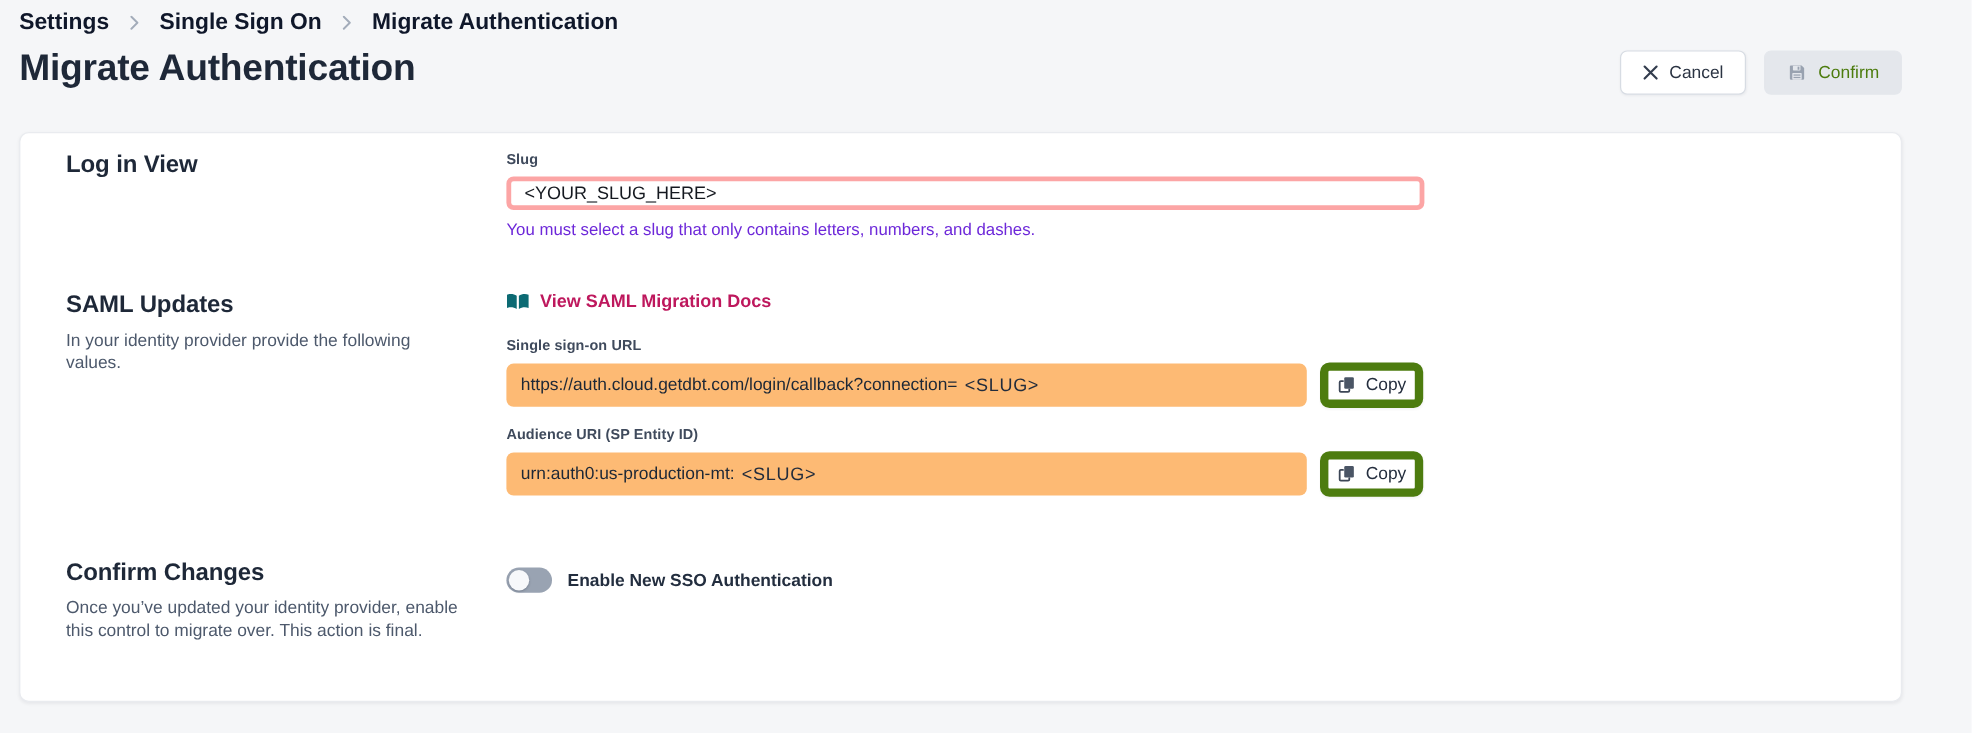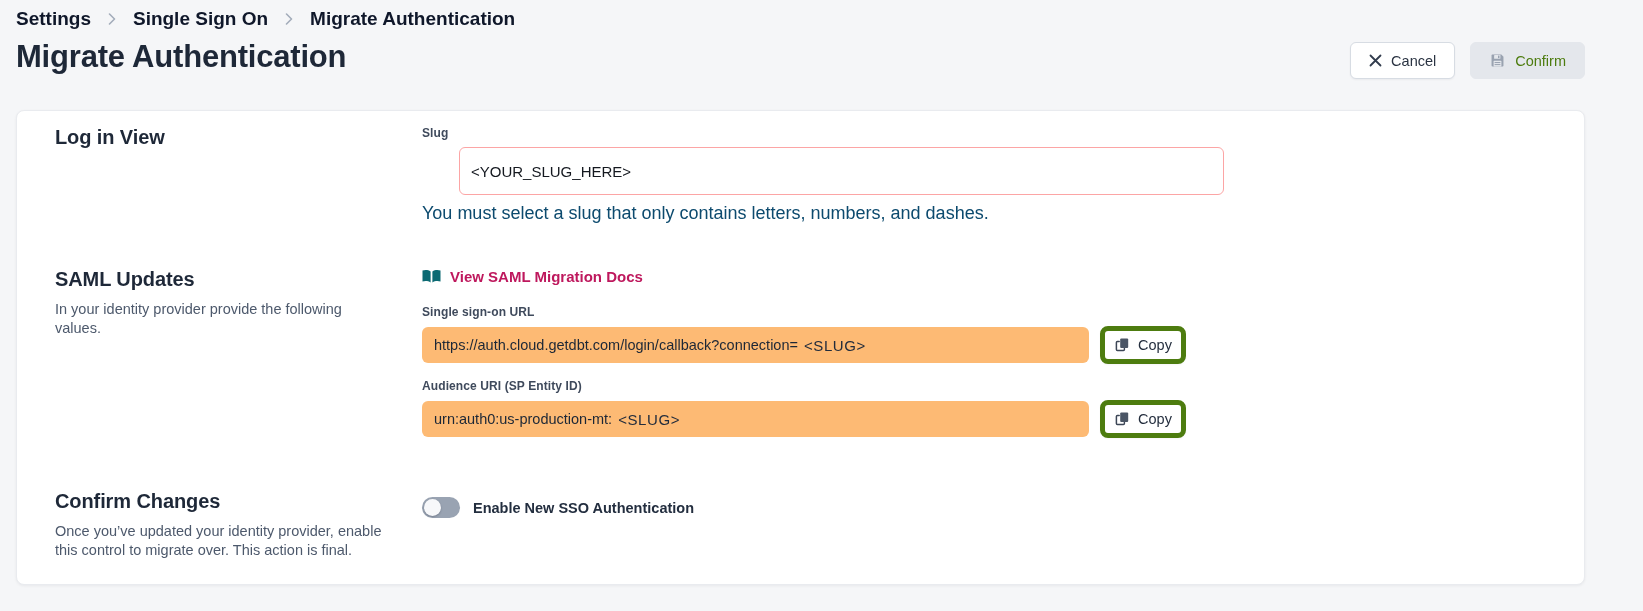--- a/index.html
+++ b/index.html
@@ -42,40 +42,40 @@
   .row { display: flex; }
   .row + .row { margin-top: 42px; }
   .col-left { width: 367px; flex: none; padding-right: 20px; }
   .col-right { flex: 1; min-width: 0; }
   h2.section-heading { font-size: 20px; font-weight: 700; color: #1e2838; letter-spacing: -0.1px; }
   .section-desc { margin-top: 9px; font-size: 14.5px; line-height: 1.32; color: #4d596c; max-width: 330px; }
 
   .field-label { font-size: 12px; font-weight: 700; color: #3f4a5c; letter-spacing: 0.1px; margin-bottom: 7px; }
 
   .text-input {
-    width: 765px; height: 48px;
-    border: 1px solid #fca5a5; border-radius: 6px;
+    width: 765px; height: 28px;
+    border: 4px solid #fca5a5; border-radius: 6px;
     padding: 0 11px; font-size: 15px; color: #14181f;
     font-family: "Liberation Sans", sans-serif;
-    background: #fff; outline: none; margin-left: 37px;
-  }
-  .help-text { margin-top: 8px; font-size: 18px; color: #0c4a6e; }
+    background: #fff; outline: none;
+  }
+  .help-text { margin-top: 8px; font-size: 14px; color: #6d28d9; }
 
   .docs-link { display: inline-flex; align-items: center; gap: 9px; color: #be185d; font-size: 15px; font-weight: 700; cursor: pointer; text-decoration: none; }
 
   .value-row { display: flex; align-items: center; gap: 11px; }
   .readonly-field {
     width: 667px; height: 36px; background: #fdba74; border-radius: 6px;
     display: flex; align-items: center; padding: 0 12px;
     font-size: 14.5px; color: #1c2736; white-space: nowrap; overflow: hidden;
   }
   .readonly-field .slug-part { margin-left: 6px; font-size: 15px; letter-spacing: 0.6px; color: #222c3c; }
   .copy-btn {
     display: inline-flex; align-items: center; justify-content: center; gap: 8px;
-    width: 86px; height: 38px; background: #fff; border: 5px solid #4d7c0f; border-radius: 8px;
+    width: 86px; height: 38px; background: #fff; border: 7px solid #4d7c0f; border-radius: 8px;
     font-size: 14.5px; color: #242e3e; cursor: pointer; box-shadow: 0 1px 2px rgba(16,24,40,.04);
     font-family: inherit;
   }
   .saml-label-1 { margin-top: 17px; }
   .saml-label-2 { margin-top: 15px; }
 
   
   .toggle-row { display: flex; align-items: center; gap: 13px; margin-top: 7px; }
   .toggle {
     position: relative; width: 38px; height: 21px; border-radius: 11px;

